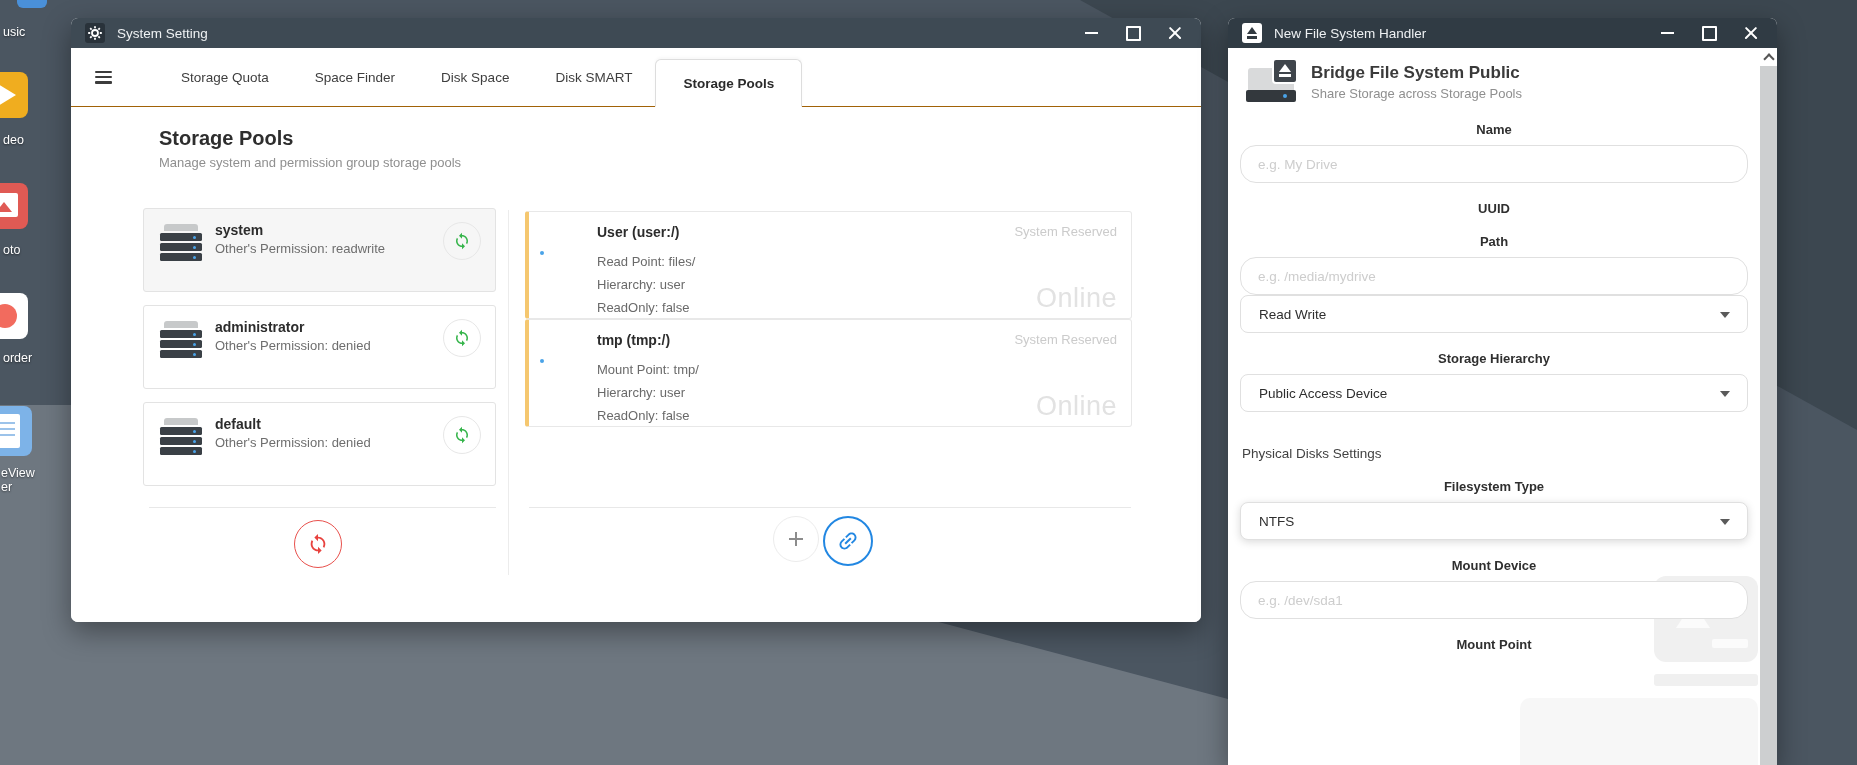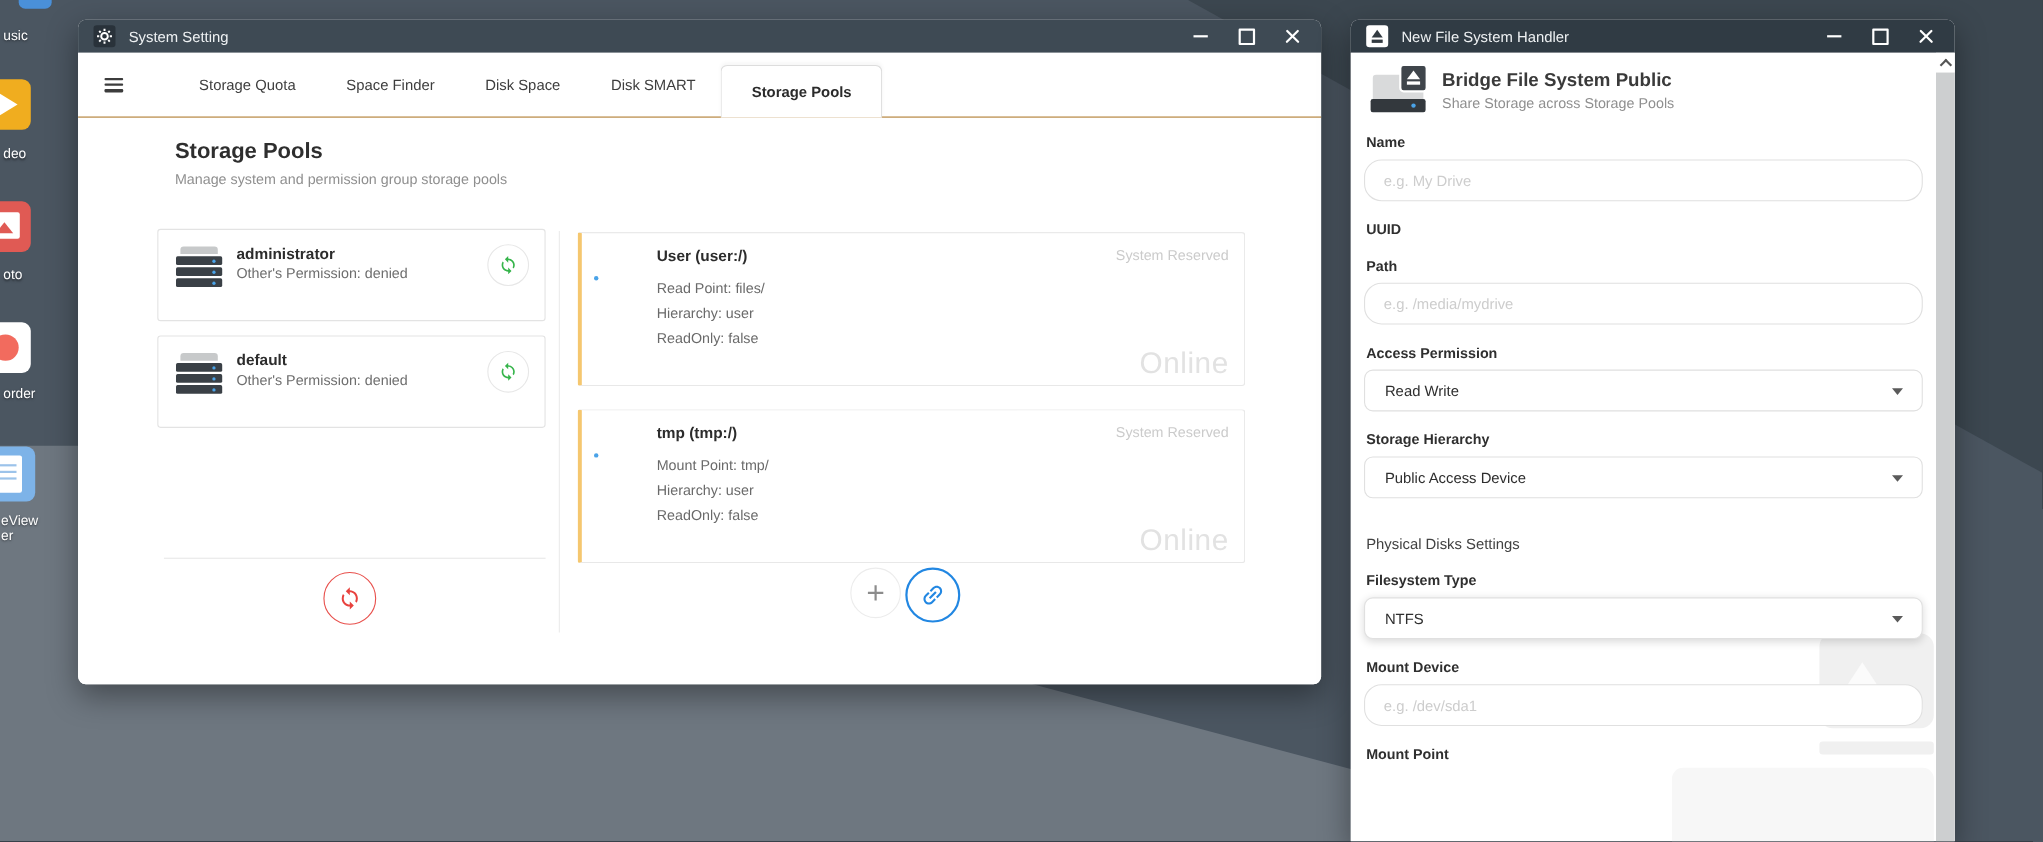--- a/index.html
+++ b/index.html
@@ -70,21 +70,21 @@
   .pool-detail{font-size:13px;color:#6e6e6e;margin-top:3px;}
   .pool-refresh{flex:0 0 auto;width:36px;height:36px;border-radius:50%;border:1px solid #e7e7e7;
     display:flex;align-items:center;justify-content:center;color:#35b44a;cursor:pointer;background:transparent;}
 
   .vsep{position:absolute;left:437px;top:103px;width:1px;height:365px;background:#ececec;}
   .hdiv{position:absolute;height:1px;background:#e8e8e8;}
   .hdiv-left{left:78px;top:400px;width:347px;}
   .hdiv-right{left:458px;top:400px;width:602px;}
 
   .mount-col{position:absolute;left:454px;top:104px;width:607px;}
-  .mount-card{box-sizing:border-box;position:relative;height:140px;margin-bottom:21px;background:#fff;
+  .mount-card{box-sizing:border-box;position:relative;height:108px;margin-bottom:0;background:#fff;
     border:1px solid #e8e8e8;border-left:4px solid #f5c76f;border-radius:3px;}
   .mount-title{position:absolute;left:68px;top:12px;font-size:14px;font-weight:bold;color:#2c2c2c;}
   .mount-badge{position:absolute;right:14px;top:12px;font-size:13px;color:#cbcbcb;}
   .mount-lines{position:absolute;left:68px;top:38px;font-size:13px;color:#6a6a6a;line-height:23px;}
   .mount-status{position:absolute;right:14px;bottom:4px;font-size:27px;color:#e2e2e2;letter-spacing:.5px;}
   .mount-drive{position:absolute;left:22px;top:46px;}
 
   .circle-btn{position:absolute;border-radius:50%;background:#fff;display:flex;align-items:center;justify-content:center;cursor:pointer;}
   .btn-refresh-red{left:223px;top:413px;width:46px;height:46px;border:1.6px solid #e8504c;color:#e8423e;}
   .btn-add{left:702px;top:409px;width:44px;height:44px;border:1px solid #ececec;color:#8c8c8c;}
@@ -97,21 +97,21 @@
   .eject-tri{position:absolute;left:5px;top:4px;width:0;height:0;
     border-left:5px solid transparent;border-right:5px solid transparent;border-bottom:7px solid #323a41;}
   .eject-bar{position:absolute;left:5px;top:13px;width:10px;height:2.6px;background:#323a41;}
   .hd-body{position:absolute;left:0;right:17px;top:30px;bottom:0;background:#fff;overflow:hidden;
     padding:14px 12px 0 12px;box-sizing:border-box;}
   .hd-header{display:flex;align-items:center;gap:15px;margin:0 0 10px 6px;position:relative;z-index:2;}
   .hd-drive{position:relative;width:50px;height:40px;flex:0 0 auto;}
   .hd-title{font-size:17px;font-weight:bold;color:#3a3a3a;}
   .hd-sub{font-size:13px;color:#8f8f8f;margin-top:3px;}
   .fld{position:relative;z-index:2;}
-  .fld-label{font-size:13px;font-weight:bold;color:#2f2f2f;margin:18px 2px 8px;}
+  .fld-label{font-size:13px;font-weight:bold;color:#2f2f2f;margin:18px 2px 8px;text-align:center;}
   .fld-label.first{margin-top:20px;}
   .section-label{font-size:13.5px;color:#424242;margin:34px 2px 0;position:relative;z-index:2;}
   .tbox{box-sizing:border-box;width:100%;height:38px;border:1px solid #e0e0e0;border-radius:16px;
     background:#fff;font-family:"Liberation Sans",sans-serif;font-size:13.5px;color:#333;padding:0 17px;outline:none;}
   .tbox::placeholder{color:#cdcdcd;}
   .selbox{box-sizing:border-box;width:100%;height:38px;border:1px solid #e0e0e0;border-radius:8px;background:#fff;
     display:flex;align-items:center;padding:0 18px;font-size:13.5px;color:#2e2e2e;cursor:pointer;position:relative;}
   .selbox .caret{position:absolute;right:17px;top:16px;width:0;height:0;
     border-left:5px solid transparent;border-right:5px solid transparent;border-top:6px solid #5a5a5a;}
   .selbox.shadowed{box-shadow:0 2px 8px rgba(0,0,0,.15);}
@@ -213,20 +213,43 @@
       <span class="tab tab-active">Storage Pools</span>
     </div>
 
     <div class="sys-content">
       <div class="sys-heading">
         <h1>Storage Pools</h1>
         <p>Manage system and permission group storage pools</p>
       </div>
 
       <div class="pool-col">
+        <div class="pool-item selected">
+          <span class="pool-icon nas">
+            <span class="lid"></span>
+            <span class="row" style="top:9px;">
+                <i></i>
+              </span>
+            <span class="row" style="top:19px;">
+                <i></i>
+              </span>
+            <span class="row" style="top:29px;">
+                <i></i>
+              </span>
+          </span>
+          <span class="pool-text">
+            <div class="pool-name">system</div>
+            <div class="pool-detail">Other's Permission: readwrite</div>
+          </span>
+          <span class="pool-refresh">
+            <svg width="18" height="18" viewBox="0 0 24 24" fill="currentColor">
+                <path d="M12 4V1L8 5l4 4V6c3.31 0 6 2.69 6 6 0 1.01-.25 1.97-.7 2.8l1.46 1.46A7.93 7.93 0 0 0 20 12c0-4.42-3.58-8-8-8zm0 14c-3.31 0-6-2.69-6-6 0-1.01.25-1.97.7-2.8L5.24 7.74A7.93 7.93 0 0 0 4 12c0 4.42 3.58 8 8 8v3l4-4-4-4v3z"></path>
+              </svg>
+          </span>
+        </div>
 
         <div class="pool-item">
           <span class="pool-icon nas">
             <span class="lid"></span>
             <span class="row" style="top:9px;">
                 <i></i>
               </span>
             <span class="row" style="top:19px;">
                 <i></i>
               </span>
@@ -379,21 +402,20 @@
       <div class="fld">
         <div class="fld-label">UUID</div>
       </div>
 
       <div class="fld">
         <div class="fld-label">Path</div>
         <input class="tbox" type="text" placeholder="e.g. /media/mydrive" style="">
       </div>
 
       <div class="fld">
-        <div class="fld-label">Access Permission</div>
         <div class="selbox">
           <span>Read Write</span>
           <i class="caret"></i>
         </div>
       </div>
 
       <div class="fld">
         <div class="fld-label">Storage Hierarchy</div>
         <div class="selbox">
           <span>Public Access Device</span>

